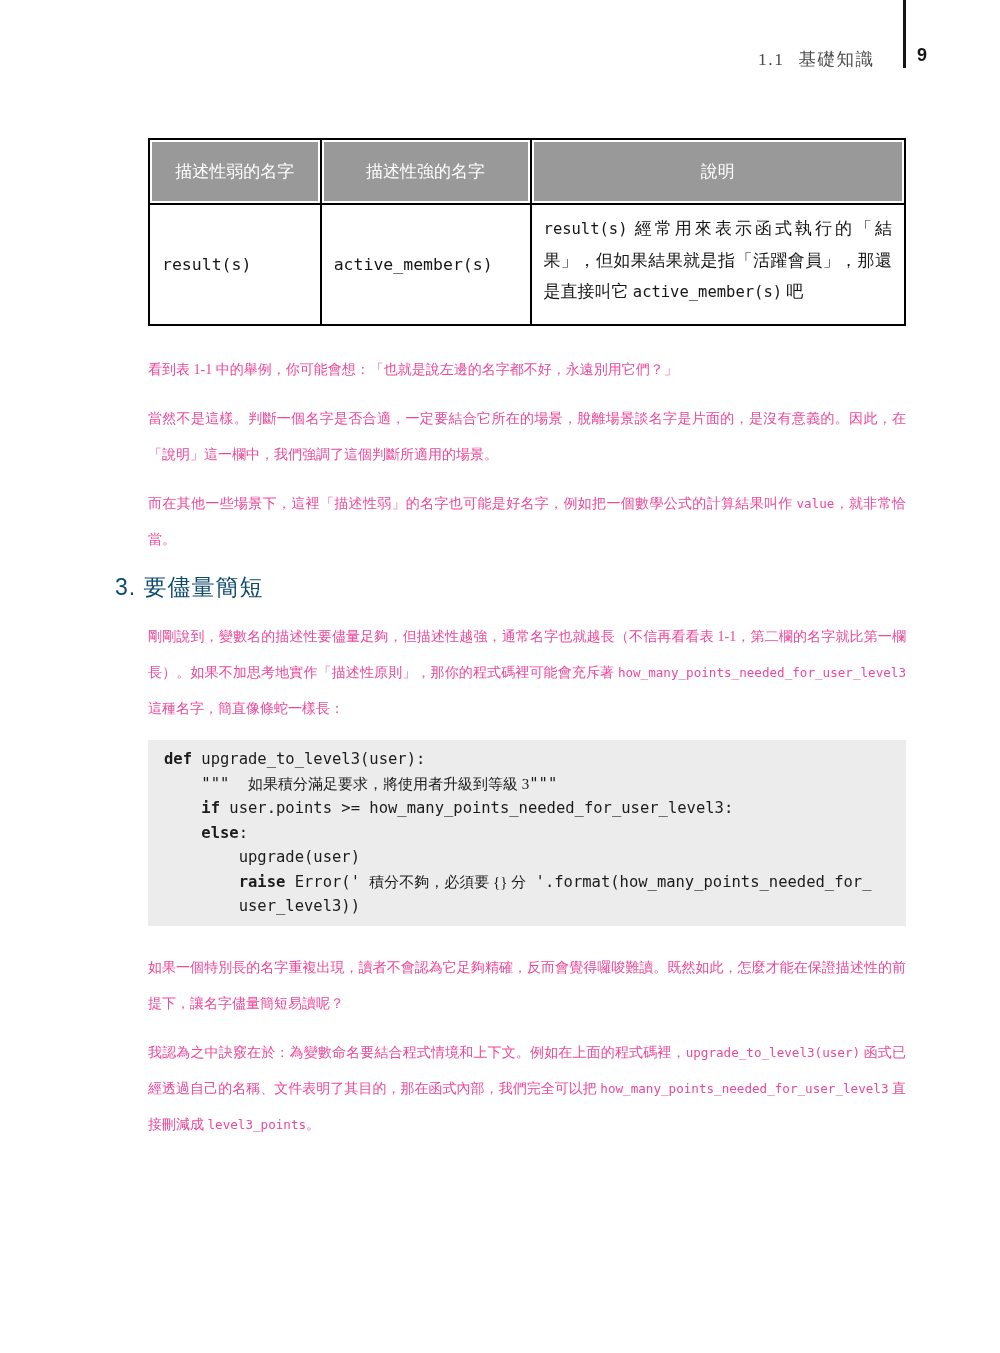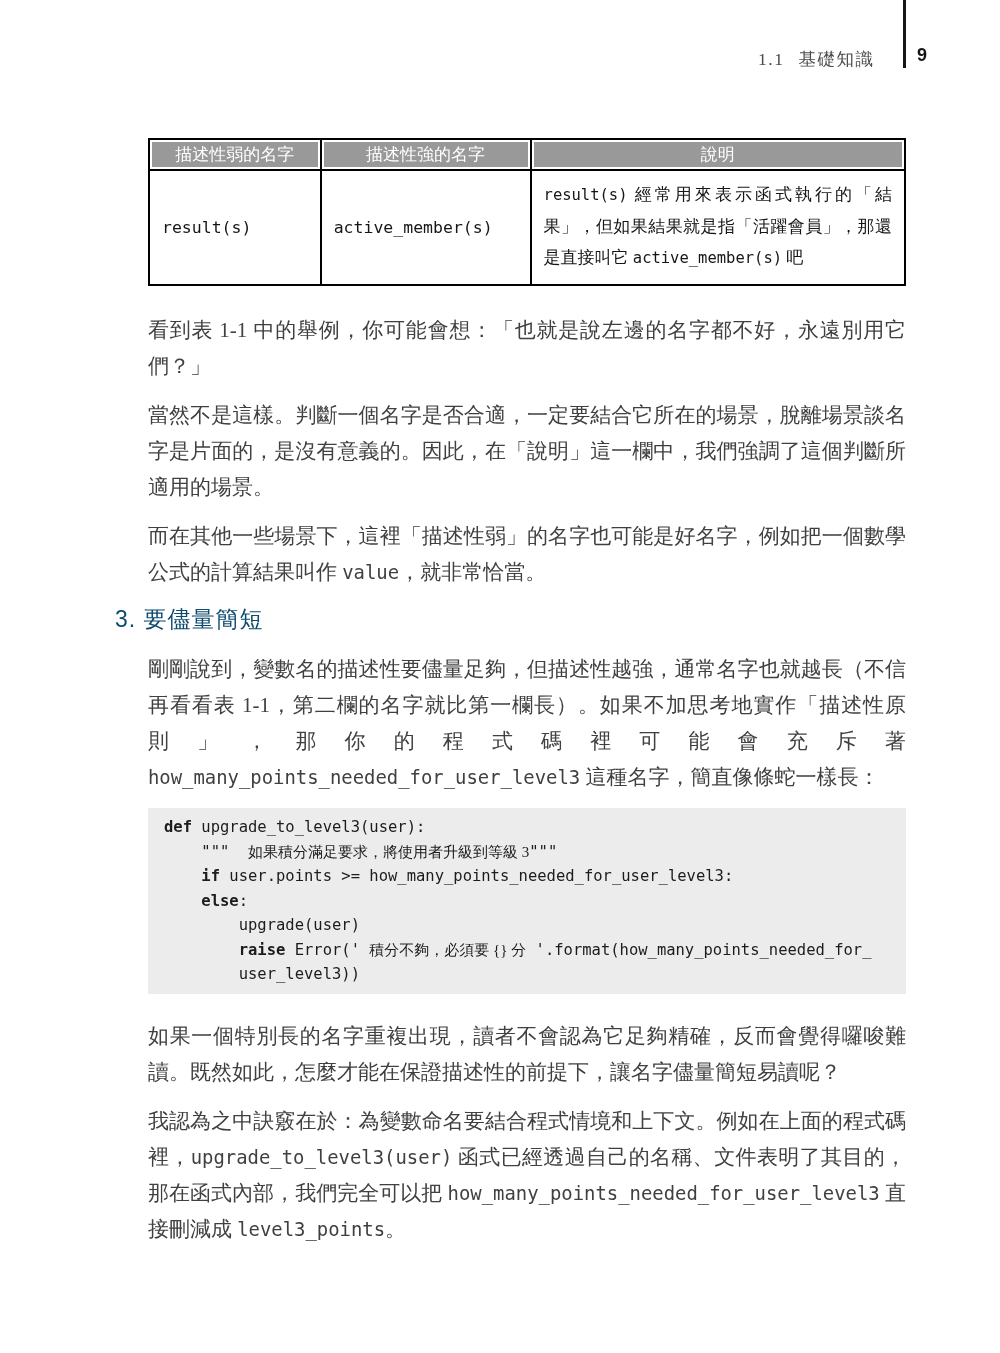--- a/index.html
+++ b/index.html
@@ -33,36 +33,36 @@
   
   table.naming{ width:100%; border-collapse:collapse; margin-bottom:26px; }
   table.naming col.c1{ width:172px; }
   table.naming col.c2{ width:210px; }
   table.naming col.c3{ width:376px; }
   table.naming th, table.naming td{ border:2px solid #000; }
   table.naming th{ padding:2px; }
   .th-inner{
     background:#999999; color:#ffffff; text-align:center;
     font-family:"Liberation Sans","DejaVu Sans",sans-serif;
-    font-weight:normal; font-size:17px; padding:1px 0;
+    font-weight:normal; font-size:17px; padding:18px 0;
   }
   td.cell-mono{
     font-family:"DejaVu Sans Mono","Liberation Mono",monospace;
     font-size:16.5px; padding:8px 12px; vertical-align:middle;
   }
   td.cell-note{
-    font-size:17px; line-height:31px; padding:8px 12px 10px 12px;
+    font-size:17px; line-height:31px; padding:8px 12px 16px 12px;
     text-align:justify; vertical-align:top;
   }
   td.cell-note .imono{ font-size:15.5px; }
 
   
   p.body{
-    font-size:21px; line-height:36px; text-align:justify;
-    margin-bottom:13px; color:#404040;
+    font-size:14px; line-height:36px; text-align:justify;
+    margin-bottom:13px; color:#ec4899;
   }
   .imono{
     font-family:"DejaVu Sans Mono","Liberation Mono",monospace;
     font-size:0.9em; overflow-wrap:anywhere;
   }
 
   
   h3.sec-heading{
     font-family:"Liberation Sans","DejaVu Sans",sans-serif;
     font-weight:normal; font-size:23px; color:#0c4a6e;

